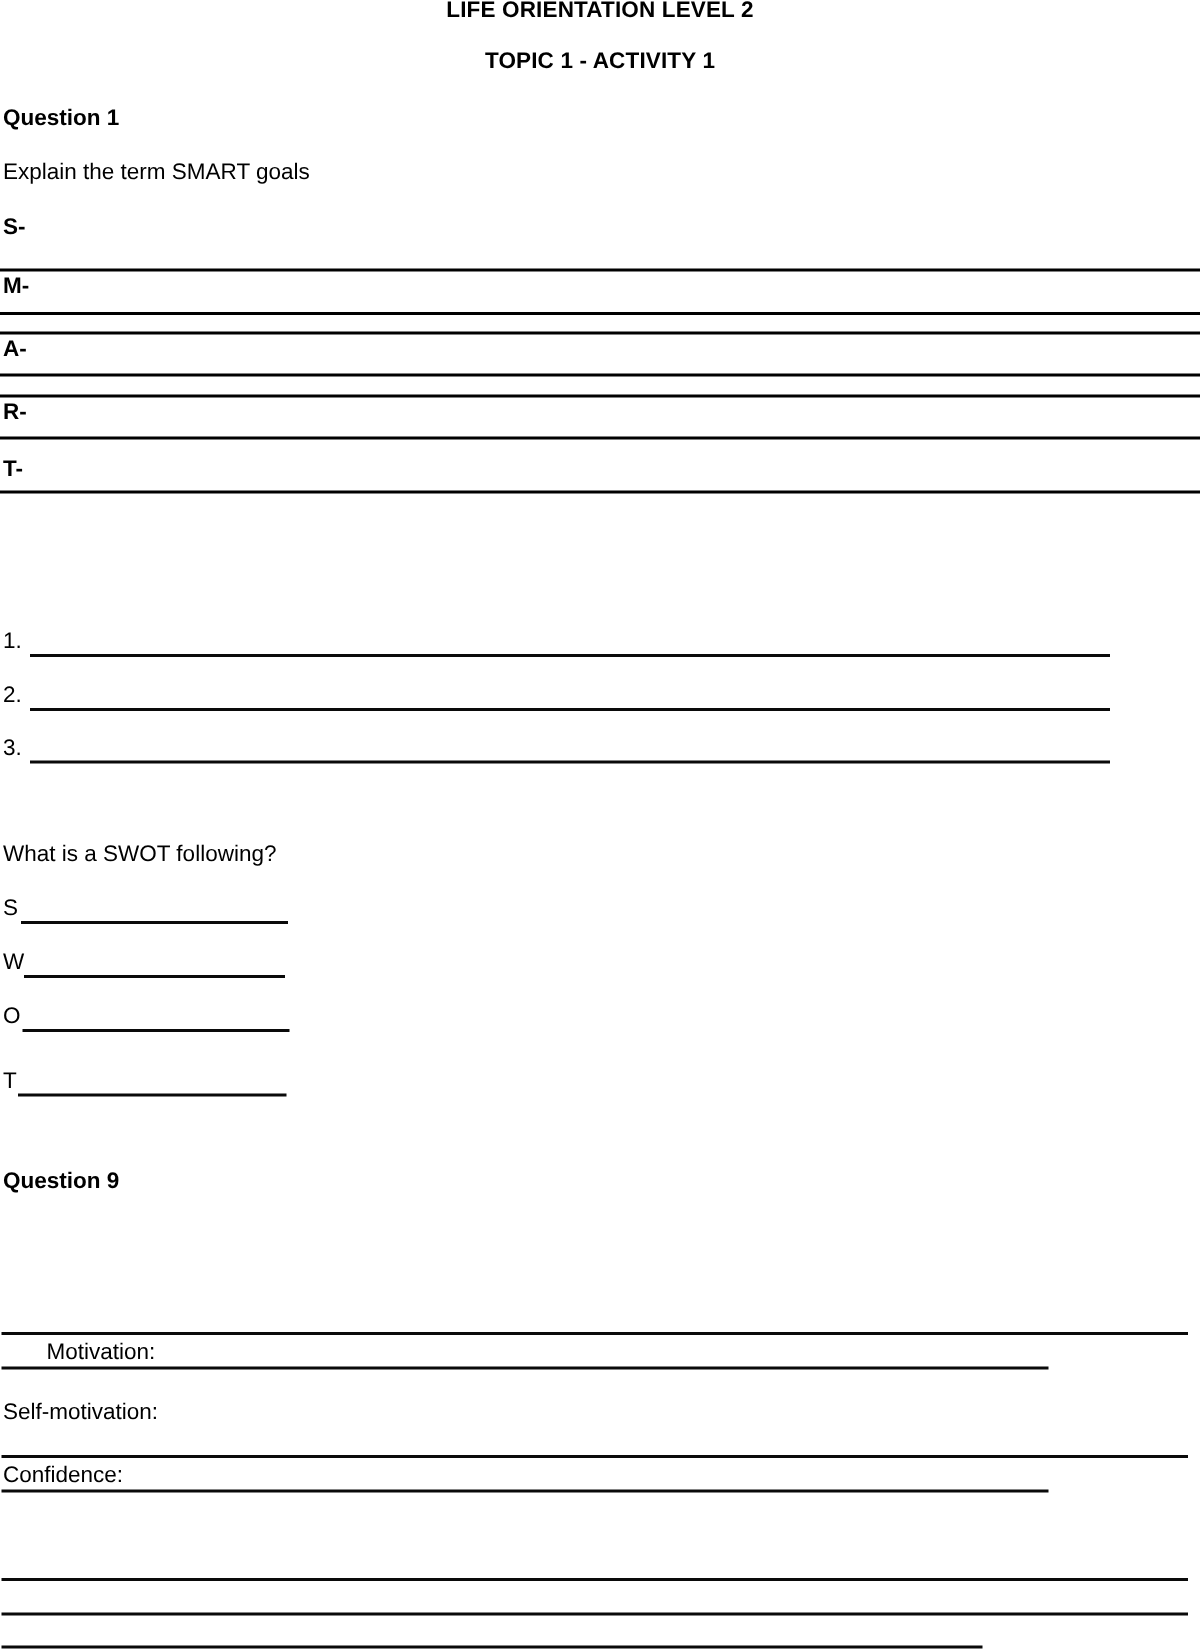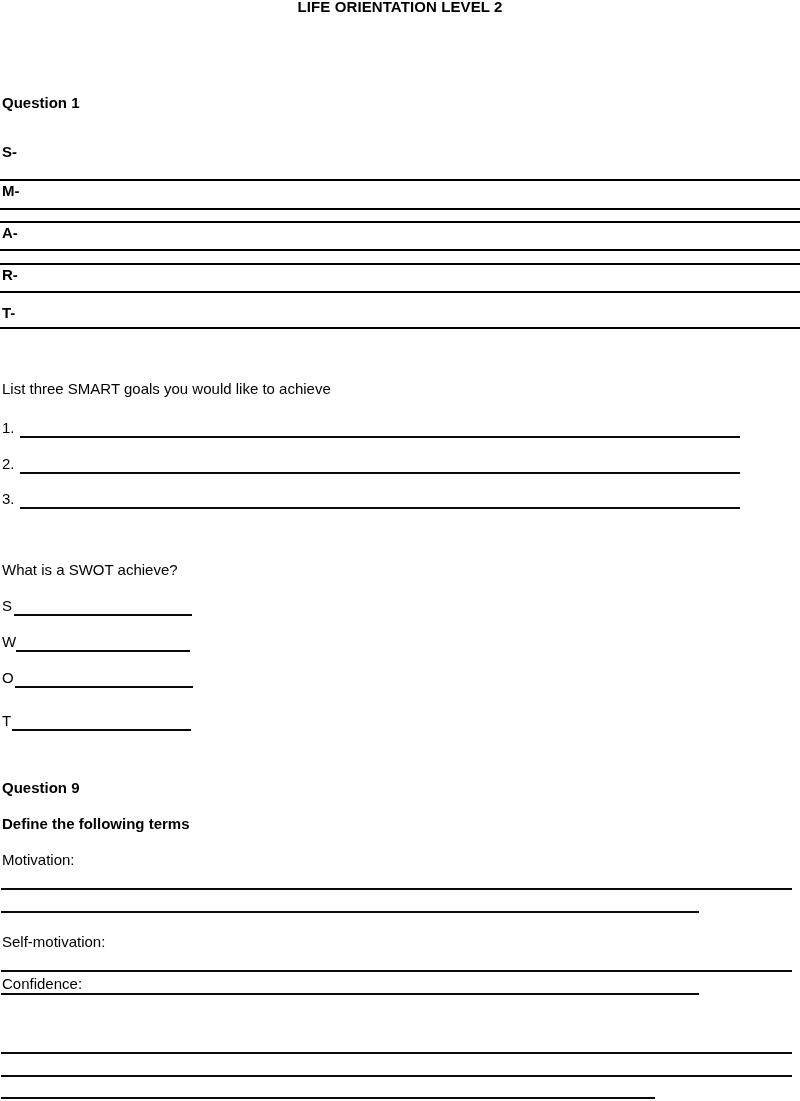--- a/index.html
+++ b/index.html
@@ -69,23 +69,25 @@
     white-space: nowrap;
   }
 </style>
 </head>
 <body>
 
 <div class="page">
 
   <div class="doc-title" id="title-main">LIFE ORIENTATION LEVEL 2</div>
 
+  <div class="doc-title" id="title-sub">TOPIC 1 - ACTIVITY 1</div>
 
-  <div class="blk bold" style="top:69px;margin-top:24px;">Question 1</div>
+  <div class="blk bold" style="top:69px;">Question 1</div>
 
+  <div class="blk reg" style="top:105px;">Explain the term SMART goals</div>
 
   <div class="blk bold" style="top:142px;">S-</div>
 
   <div class="rule" style="top:179px;"></div>
 
   <div class="blk bold" style="top:181px;">M-</div>
 
   <div class="rule" style="top:208px;"></div>
 
   <div class="rule" style="top:221px;"></div>
@@ -97,50 +99,48 @@
   <div class="rule" style="top:263px;"></div>
 
   <div class="blk bold" style="top:265px;">R-</div>
 
   <div class="rule" style="top:291px;"></div>
 
   <div class="blk bold" style="top:303px;">T-</div>
 
   <div class="rule" style="top:327px;"></div>
 
-  <div class="blk reg" style="top:379px;">List three SMART goals you would like to achieve</div>
 
   <div class="lbl" style="left:2px; top:418px;">1.</div>
   <div class="uline" style="left:20px; top:436px; width:720px;"></div>
 
   <div class="lbl" style="left:2px; top:454px;">2.</div>
   <div class="uline" style="left:20px; top:472px; width:720px;"></div>
 
   <div class="lbl" style="left:2px; top:489px;">3.</div>
   <div class="uline" style="left:20px; top:507px; width:720px;"></div>
 
-  <div class="blk reg" style="top:560px;">What is a SWOT achieve?</div>
+  <div class="blk reg" style="top:560px;">What is a SWOT following?</div>
 
   <div class="lbl" style="left:2px; top:596px;">S</div>
   <div class="uline" style="left:14px; top:614px; width:178px;"></div>
 
   <div class="lbl" style="left:2px; top:632px;">W</div>
   <div class="uline" style="left:16px; top:650px; width:174px;"></div>
 
   <div class="lbl" style="left:2px; top:668px;">O</div>
   <div class="uline" style="left:15px; top:686px; width:178px;"></div>
 
   <div class="lbl" style="left:2px; top:711px;">T</div>
   <div class="uline" style="left:12px; top:729px; width:179px;"></div>
 
   <div class="blk bold" style="top:778px;">Question 9</div>
 
-  <div class="blk bold" style="top:814px;">Define the following terms</div>
 
-  <div class="blk reg" style="top:850px;">Motivation:</div>
+  <div class="blk reg" style="top:892px;margin-left:29px;">Motivation:</div>
   <div class="uline" style="left:1px; top:888px; width:791px;"></div>
   <div class="uline" style="left:1px; top:911px; width:698px;"></div>
 
   <div class="blk reg" style="top:932px;">Self-motivation:</div>
   <div class="uline" style="left:1px; top:970px; width:791px;"></div>
   <div class="uline" style="left:1px; top:993px; width:698px;"></div>
 
   <div class="blk reg" style="top:974px;">Confidence:</div>
   <div class="uline" style="left:1px; top:1052px; width:791px;"></div>
   <div class="uline" style="left:1px; top:1075px; width:791px;"></div>

